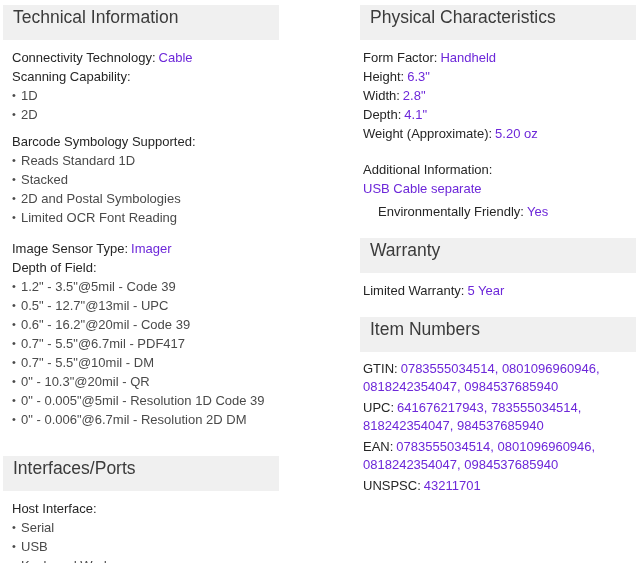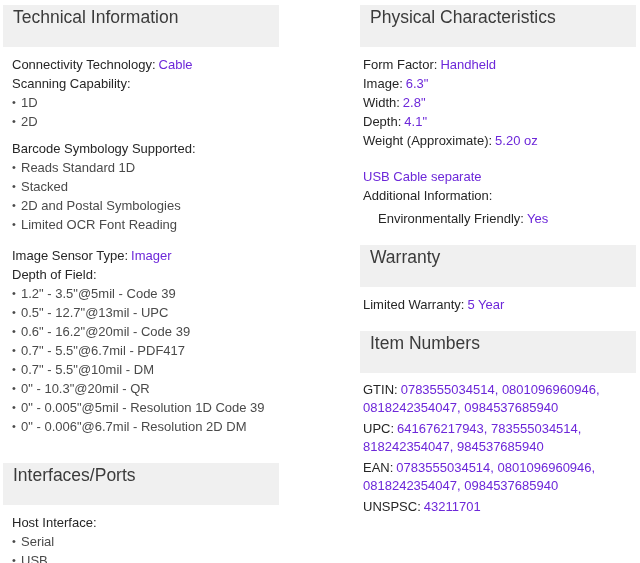--- a/index.html
+++ b/index.html
@@ -10,21 +10,21 @@
     font-family: "Liberation Sans", "DejaVu Sans", sans-serif;
     font-size: 13px; line-height: 19px; color: #4a4a4a;
   }
   .wrap { display: flex; align-items: flex-start; padding: 5px 0 0 3px; }
   .col-left  { width: 276px; margin-right: 81px; }
   .col-right { width: 276px; }
   .col-left .section + .section  { margin-top: 27px; }
   .col-right .section + .section { margin-top: 17px; }
   .sec-title {
     background: #f0f0f0; color: #3b3b3b;
-    height: 42px; line-height: 24px; padding-left: 10px;
+    height: 35px; line-height: 24px; padding-left: 10px;
     font-size: 17.5px; font-weight: 400; margin-bottom: 8px;
     white-space: nowrap; overflow: hidden;
   }
   .body { padding-left: 9px; }
   .col-right .body { padding-left: 3px; }
   .row { }
   .row.mt8  { margin-top: 8px; }
   .row.mt12 { margin-top: 12px; }
   .row.mt4  { margin-top: 4px; padding-left: 15px; }
   .lbl { font-weight: 400; color: #262626; margin-right: 3px; }
@@ -136,31 +136,31 @@
     </div>
 
   </div>
 
   <div class="col-right">
 
     <div class="section">
       <div class="sec-title">Physical Characteristics</div>
       <div class="body">
         <div class="row kv"><span class="lbl">Form Factor:</span><span class="val">Handheld</span></div>
-        <div class="row kv"><span class="lbl">Image:</span><span class="val">6.3"</span></div>
+        <div class="row kv"><span class="lbl">Height:</span><span class="val">6.3"</span></div>
         <div class="row kv"><span class="lbl">Width:</span><span class="val">2.8"</span></div>
         <div class="row kv"><span class="lbl">Depth:</span><span class="val">4.1"</span></div>
         <div class="row kv"><span class="lbl">Weight (Approximate):</span><span class="val">5.20 oz</span></div>
       </div>
     </div>
 
     <div class="section">
       <div class="body">
+        <div class="row kv"><span class="lbl">Additional Information:</span></div>
         <div class="row plain"><span class="val">USB Cable separate</span></div>
-        <div class="row kv"><span class="lbl">Additional Information:</span></div>
         <div class="row kv mt4"><span class="lbl">Environmentally Friendly:</span><span class="val">Yes</span></div>
       </div>
     </div>
 
     <div class="section">
       <div class="sec-title">Warranty</div>
       <div class="body">
         <div class="row kv"><span class="lbl">Limited Warranty:</span><span class="val">5 Year</span></div>
       </div>
     </div>

